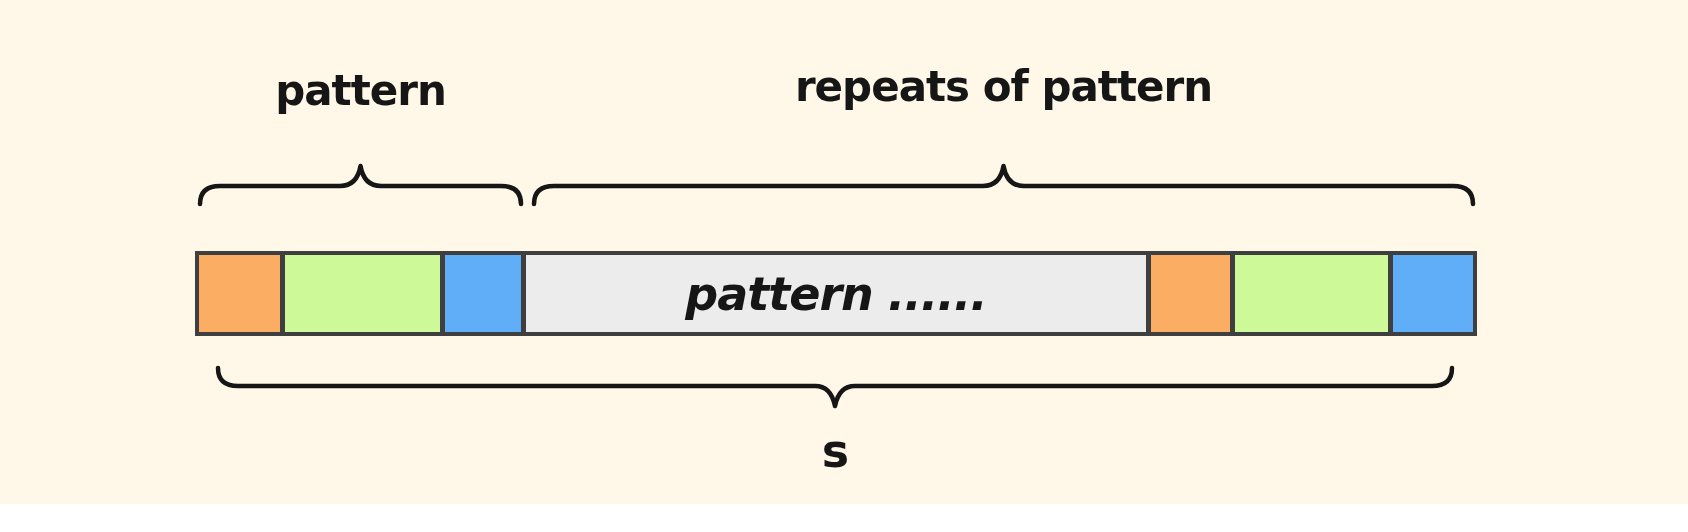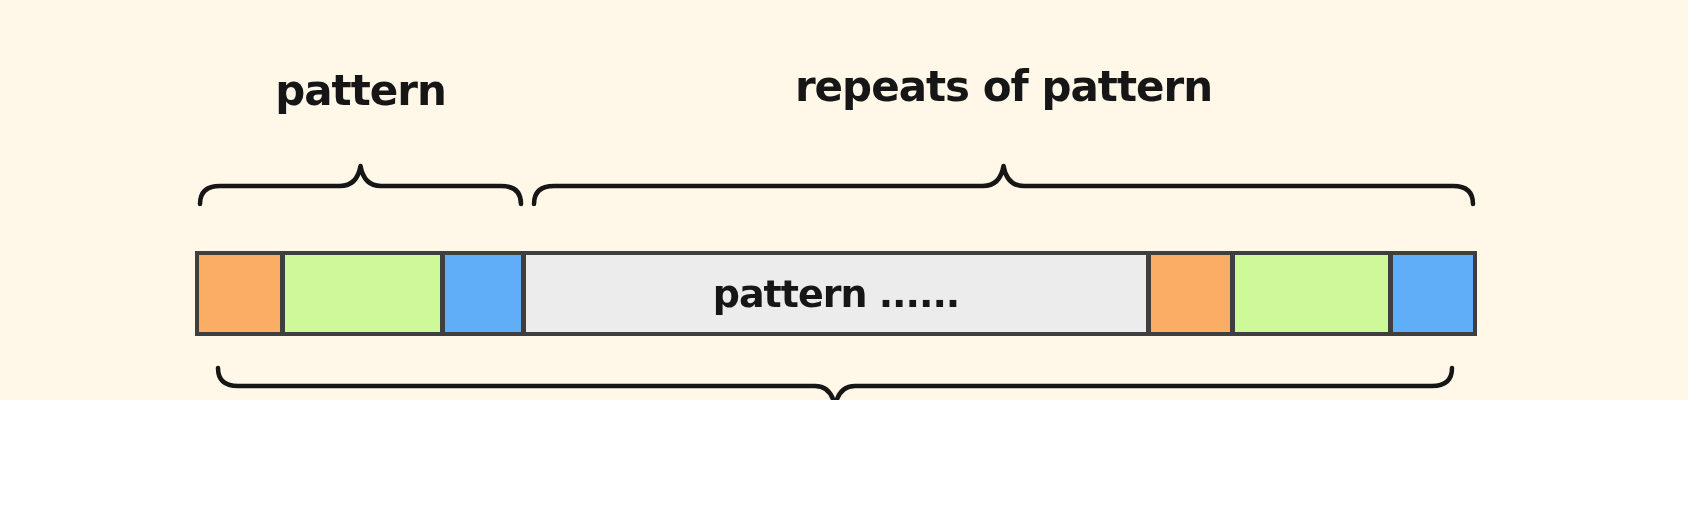--- a/index.html
+++ b/index.html
@@ -3,21 +3,21 @@
 <meta charset="utf-8">
 <style>
   html, body {
     margin: 0;
     padding: 0;
     font-family: "DejaVu Sans", "Liberation Sans", sans-serif;
   }
   .canvas {
     position: relative;
     width: 1688px;
-    height: 400px;
+    height: 504px;
     background: var(--background, #FFF8E8);
     overflow: hidden;
   }
   .label {
     position: absolute;
     color: var(--text, #161616);
     font-weight: bold;
     text-align: center;
     line-height: 1;
     letter-spacing: -1px;
@@ -52,24 +52,25 @@
     gap: 5px;
   }
   .segment {
     height: 100%;
     flex-basis: 0;
     display: flex;
     align-items: center;
     justify-content: center;
     color: var(--text, #161616);
     font-weight: bold;
-    font-size: 38px;
+    font-size: 46px;
     letter-spacing: -1px;
     white-space: nowrap;
     overflow: hidden;
+    font-style: italic;
   }
 </style>
 </head>
 <body>
 
 <div class="canvas">
 
   <div class="label pattern-label">pattern</div>
 
   <div class="label repeats-label">repeats of pattern</div>

